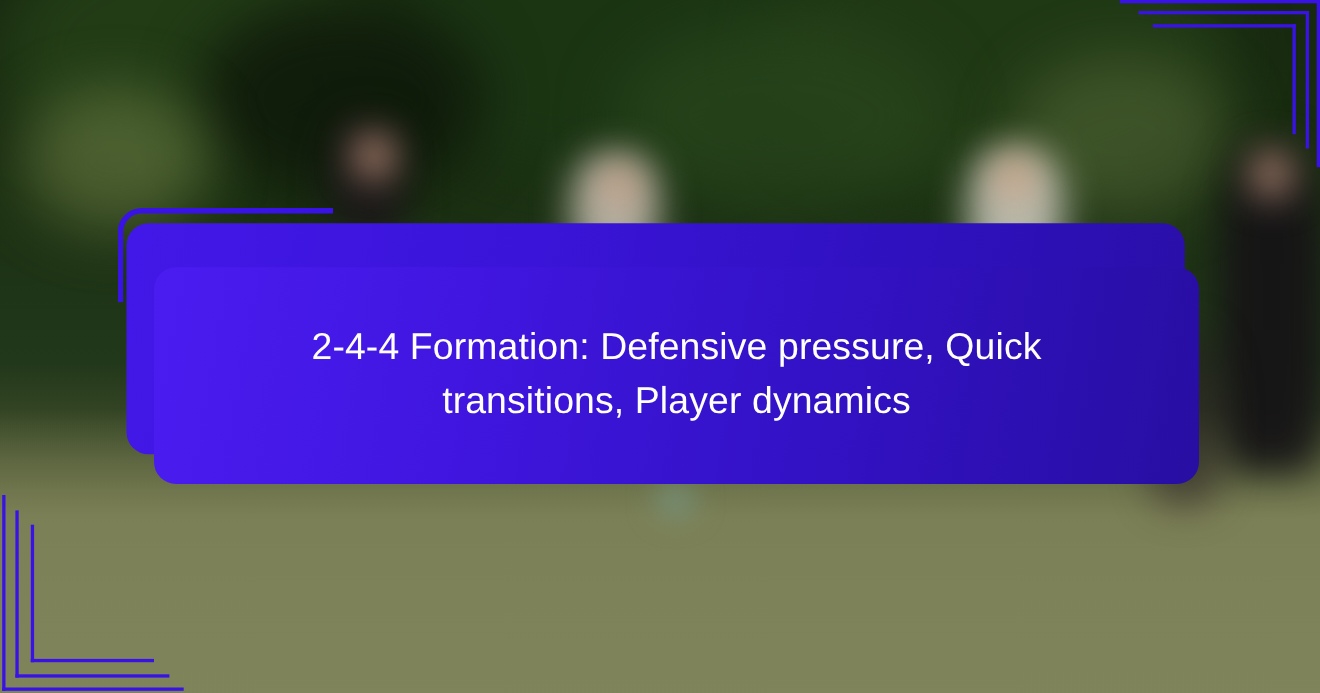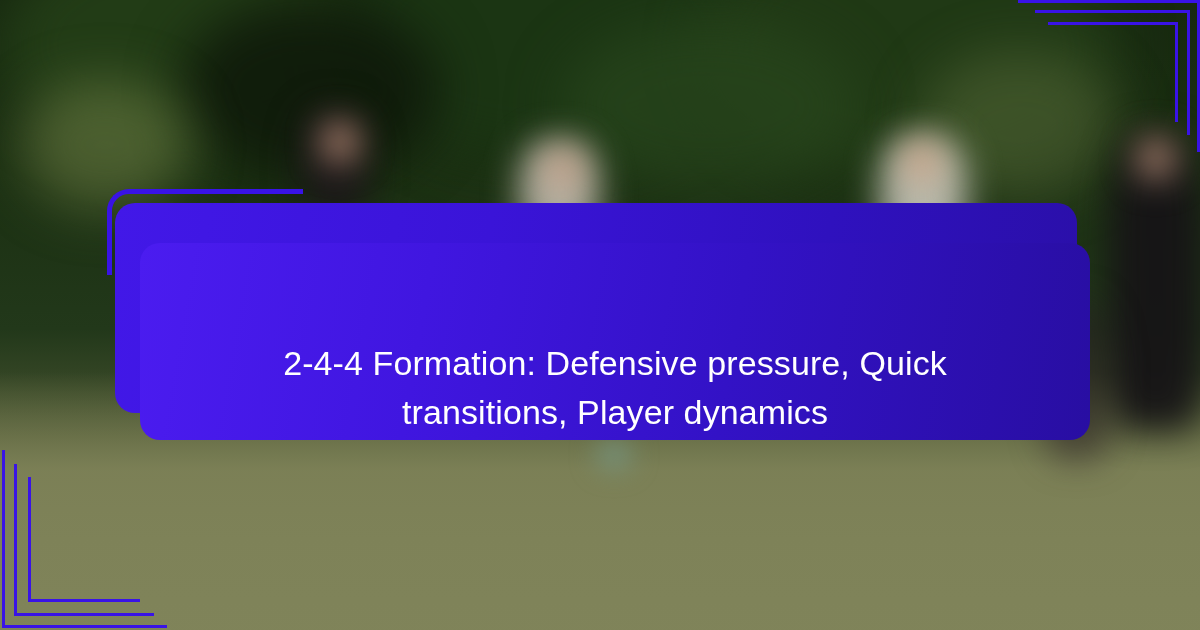--- a/index.html
+++ b/index.html
@@ -105,21 +105,21 @@
   }
   .card-front {
     position: absolute;
     left: 140px;
     top: 243px;
     width: 950px;
     height: 197px;
     border-radius: 20px;
     background: linear-gradient(100deg, #4b1cf0 0%, #4016e0 30%, #3312c6 62%, #280ea2 100%);
     display: flex;
-    align-items: flex-end;
+    align-items: center;
     justify-content: center;
   }
   .headline {
     width: 780px;
     margin: 0;
     text-align: center;
     color: #ffffff;
     font-size: 34px;
     font-weight: 400;
     line-height: 1.42;

